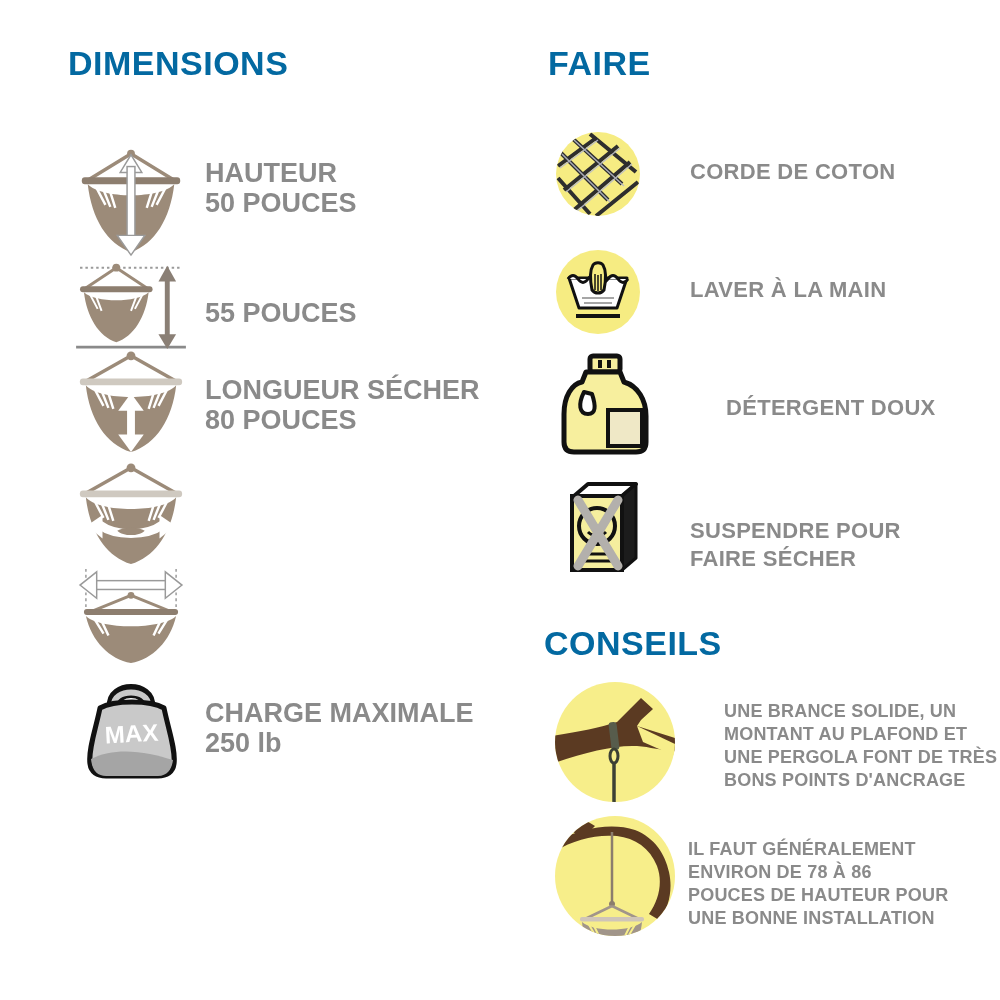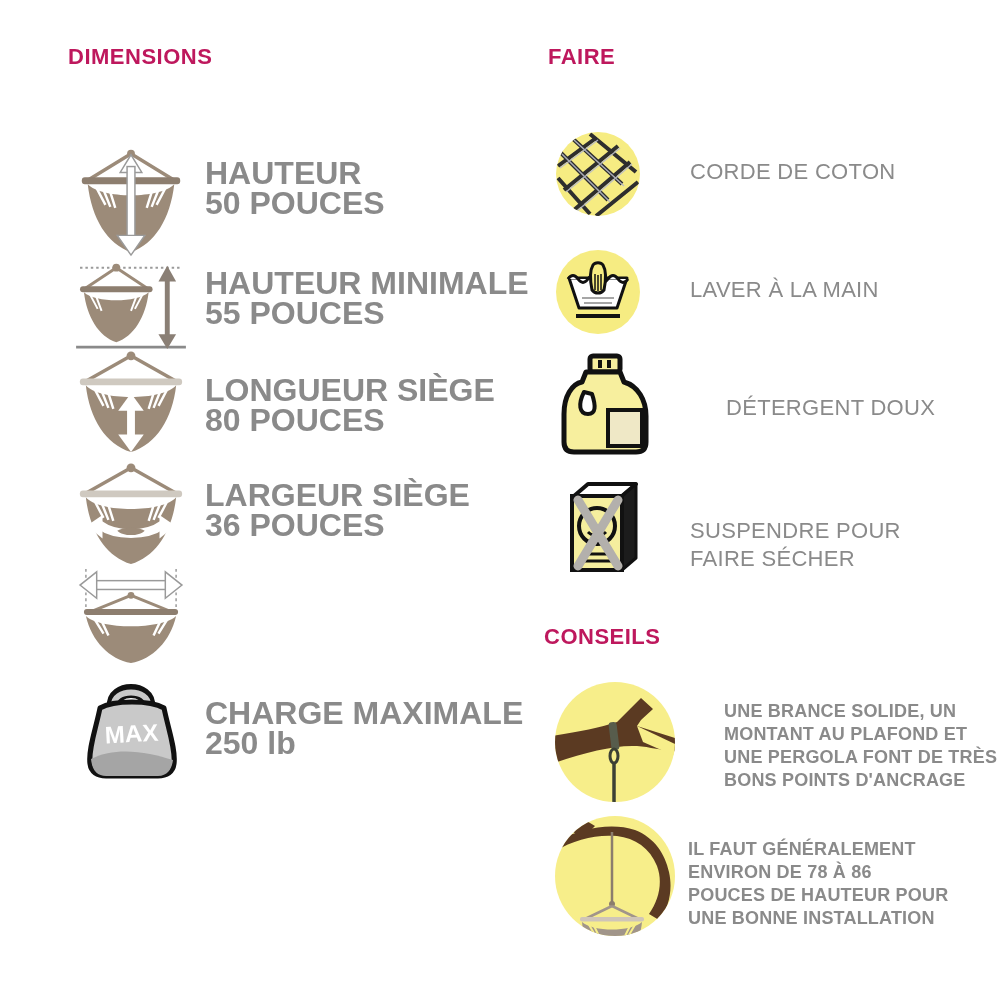--- a/index.html
+++ b/index.html
@@ -1,29 +1,29 @@
 <!DOCTYPE html>
 <html><head>
 <meta charset="utf-8">
 <style>
   html,body{margin:0;padding:0;background:#ffffff;}
   #canvas{
     position:relative;width:1000px;height:1000px;background:#ffffff;overflow:hidden;
     font-family:"Liberation Sans","DejaVu Sans",sans-serif;
   }
   .h1{
-    position:absolute;font-size:22px;font-weight:bold;color:#be185d;letter-spacing:.5px;
+    position:absolute;font-size:34px;font-weight:bold;color:#0369a1;letter-spacing:.5px;
   }
   .icon-box{position:absolute;}
   .dim-text{
-    position:absolute;font-size:32px;font-weight:bold;color:#8a8a8a;line-height:30px;
+    position:absolute;font-size:27px;font-weight:bold;color:#8a8a8a;line-height:30px;
     white-space:pre-line;
   }
   .care-text{
-    position:absolute;font-size:22px;font-weight:normal;color:#8a8a8a;line-height:28px;
+    position:absolute;font-size:22px;font-weight:bold;color:#8a8a8a;line-height:28px;
     white-space:pre-line;letter-spacing:.3px;
   }
   .tip-text{
     position:absolute;font-size:18px;font-weight:bold;color:#8a8a8a;line-height:23px;
     white-space:pre-line;letter-spacing:.2px;
   }
   svg{display:block;}
 </style>
 </head>
 <body>
@@ -53,50 +53,49 @@
       <path d="M45,16 L12,38 M45,16 L78,38" stroke="#9c8b79" stroke-width="3" fill="none"></path>
       <rect x="8" y="35" width="74" height="6" rx="3" fill="#8d7e6f"></rect>
       <path d="M12,41 C24,52 66,52 78,41 C75,66 63,86 45,92 C27,86 15,66 12,41 Z" fill="#9c8b79"></path>
       <path d="M18,43 L26,58 M24,44 L30,60 M72,43 L64,58 M66,44 L60,60" stroke="#ffffff" stroke-width="2"></path>
       <line x1="4" y1="97" x2="116" y2="97" stroke="#8a8a8a" stroke-width="3"></line>
       <line x1="97" y1="26" x2="97" y2="88" stroke="#8a7f75" stroke-width="5"></line>
       <polygon points="97,14 88,30 106,30" fill="#8a7f75"></polygon>
       <polygon points="97,99 88,84 106,84" fill="#8a7f75"></polygon>
     </svg>
   </div>
-  <div class="dim-text" style="left:205px;top:268px;"><span>HAUTEUR MINIMALE</span><br><span>55 POUCES</span></div>
+  <div class="dim-text" style="left:205px;top:268px;"><br><span>55 POUCES</span></div>
 
   <div class="icon-box" style="left:72px;top:346px;">
     <svg width="118" height="112" viewBox="0 0 120 114">
       <circle cx="60" cy="10" r="4.5" fill="#9c8b79"></circle>
       <path d="M60,10 L14,36 M60,10 L106,36" stroke="#9c8b79" stroke-width="3.5" fill="none"></path>
       <rect x="8" y="33" width="104" height="7" rx="3" fill="#cfc9c0"></rect>
       <path d="M14,40 C28,56 92,56 106,40 C102,74 86,100 60,108 C34,100 18,74 14,40 Z" fill="#9c8b79"></path>
       <path d="M22,42 L32,61 M29,43 L37,63 M36,45 L42,64 M98,42 L88,61 M91,43 L83,63 M84,45 L78,64" stroke="#ffffff" stroke-width="2.5"></path>
       <rect x="56" y="62" width="8" height="32" fill="#ffffff"></rect>
       <polygon points="47,66 73,66 60,48" fill="#ffffff"></polygon>
       <polygon points="47,90 73,90 60,108" fill="#ffffff"></polygon>
     </svg>
   </div>
-  <div class="dim-text" style="left:205px;top:375px;"><span>LONGUEUR SIÈGE</span><br><span>80 POUCES</span></div>
+  <div class="dim-text" style="left:205px;top:375px;"><span>LONGUEUR SÉCHER</span><br><span>80 POUCES</span></div>
 
   <div class="icon-box" style="left:72px;top:458px;">
     <svg width="118" height="112" viewBox="0 0 120 114">
       <circle cx="60" cy="10" r="4.5" fill="#9c8b79"></circle>
       <path d="M60,10 L14,36 M60,10 L106,36" stroke="#9c8b79" stroke-width="3.5" fill="none"></path>
       <rect x="8" y="33" width="104" height="7" rx="3" fill="#cfc9c0"></rect>
       <path d="M14,40 C28,56 92,56 106,40 C102,74 86,100 60,108 C34,100 18,74 14,40 Z" fill="#9c8b79"></path>
       <path d="M22,42 L32,61 M29,43 L37,63 M36,45 L42,64 M98,42 L88,61 M91,43 L83,63 M84,45 L78,64" stroke="#ffffff" stroke-width="2.5"></path>
       <path d="M28,68 C44,80 76,80 92,68" stroke="#ffffff" stroke-width="9" fill="none"></path>
       <polygon points="31,58 31,82 15,69" fill="#ffffff"></polygon>
       <polygon points="89,58 89,82 105,69" fill="#ffffff"></polygon>
       <path d="M46,74 C52,70 68,70 74,74 C68,80 52,80 46,74 Z" fill="#9c8b79"></path>
     </svg>
   </div>
-  <div class="dim-text" style="left:205px;top:480px;"><span>LARGEUR SIÈGE</span><br><span>36 POUCES</span></div>
 
   <div class="icon-box" style="left:72px;top:563px;">
     <svg width="118" height="100" viewBox="0 0 120 102">
       <line x1="14" y1="6" x2="14" y2="46" stroke="#9a9a9a" stroke-width="1.5" stroke-dasharray="3,3"></line>
       <line x1="106" y1="6" x2="106" y2="46" stroke="#9a9a9a" stroke-width="1.5" stroke-dasharray="3,3"></line>
       <circle cx="60" cy="33" r="3.5" fill="#9c8b79"></circle>
       <path d="M60,33 L18,50 M60,33 L102,50" stroke="#9c8b79" stroke-width="3" fill="none"></path>
       <rect x="24" y="18" width="72" height="9" fill="#ffffff" stroke="#9a9a9a" stroke-width="1.5"></rect>
       <polygon points="25,9 25,36 8,22.5" fill="#ffffff" stroke="#9a9a9a" stroke-width="1.5"></polygon>
       <polygon points="95,9 95,36 112,22.5" fill="#ffffff" stroke="#9a9a9a" stroke-width="1.5"></polygon>

